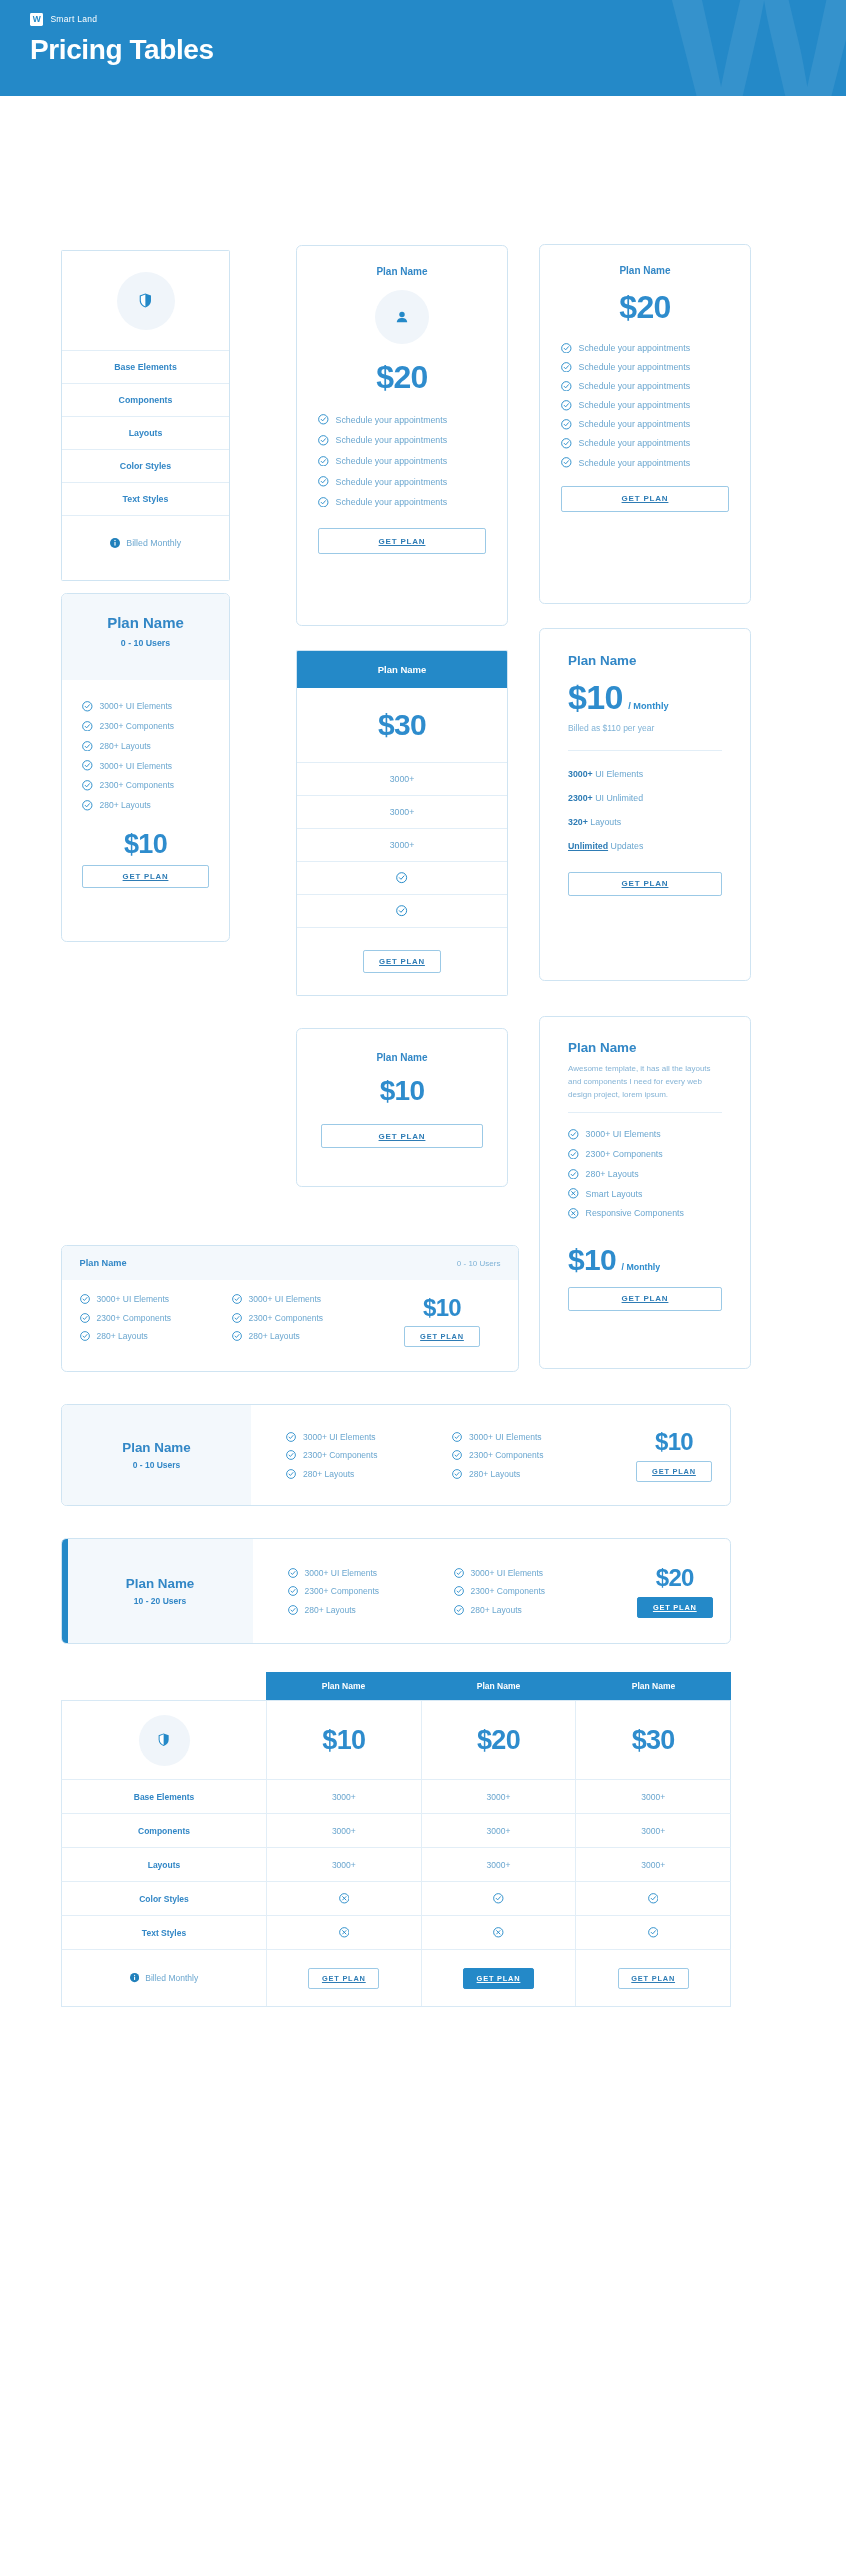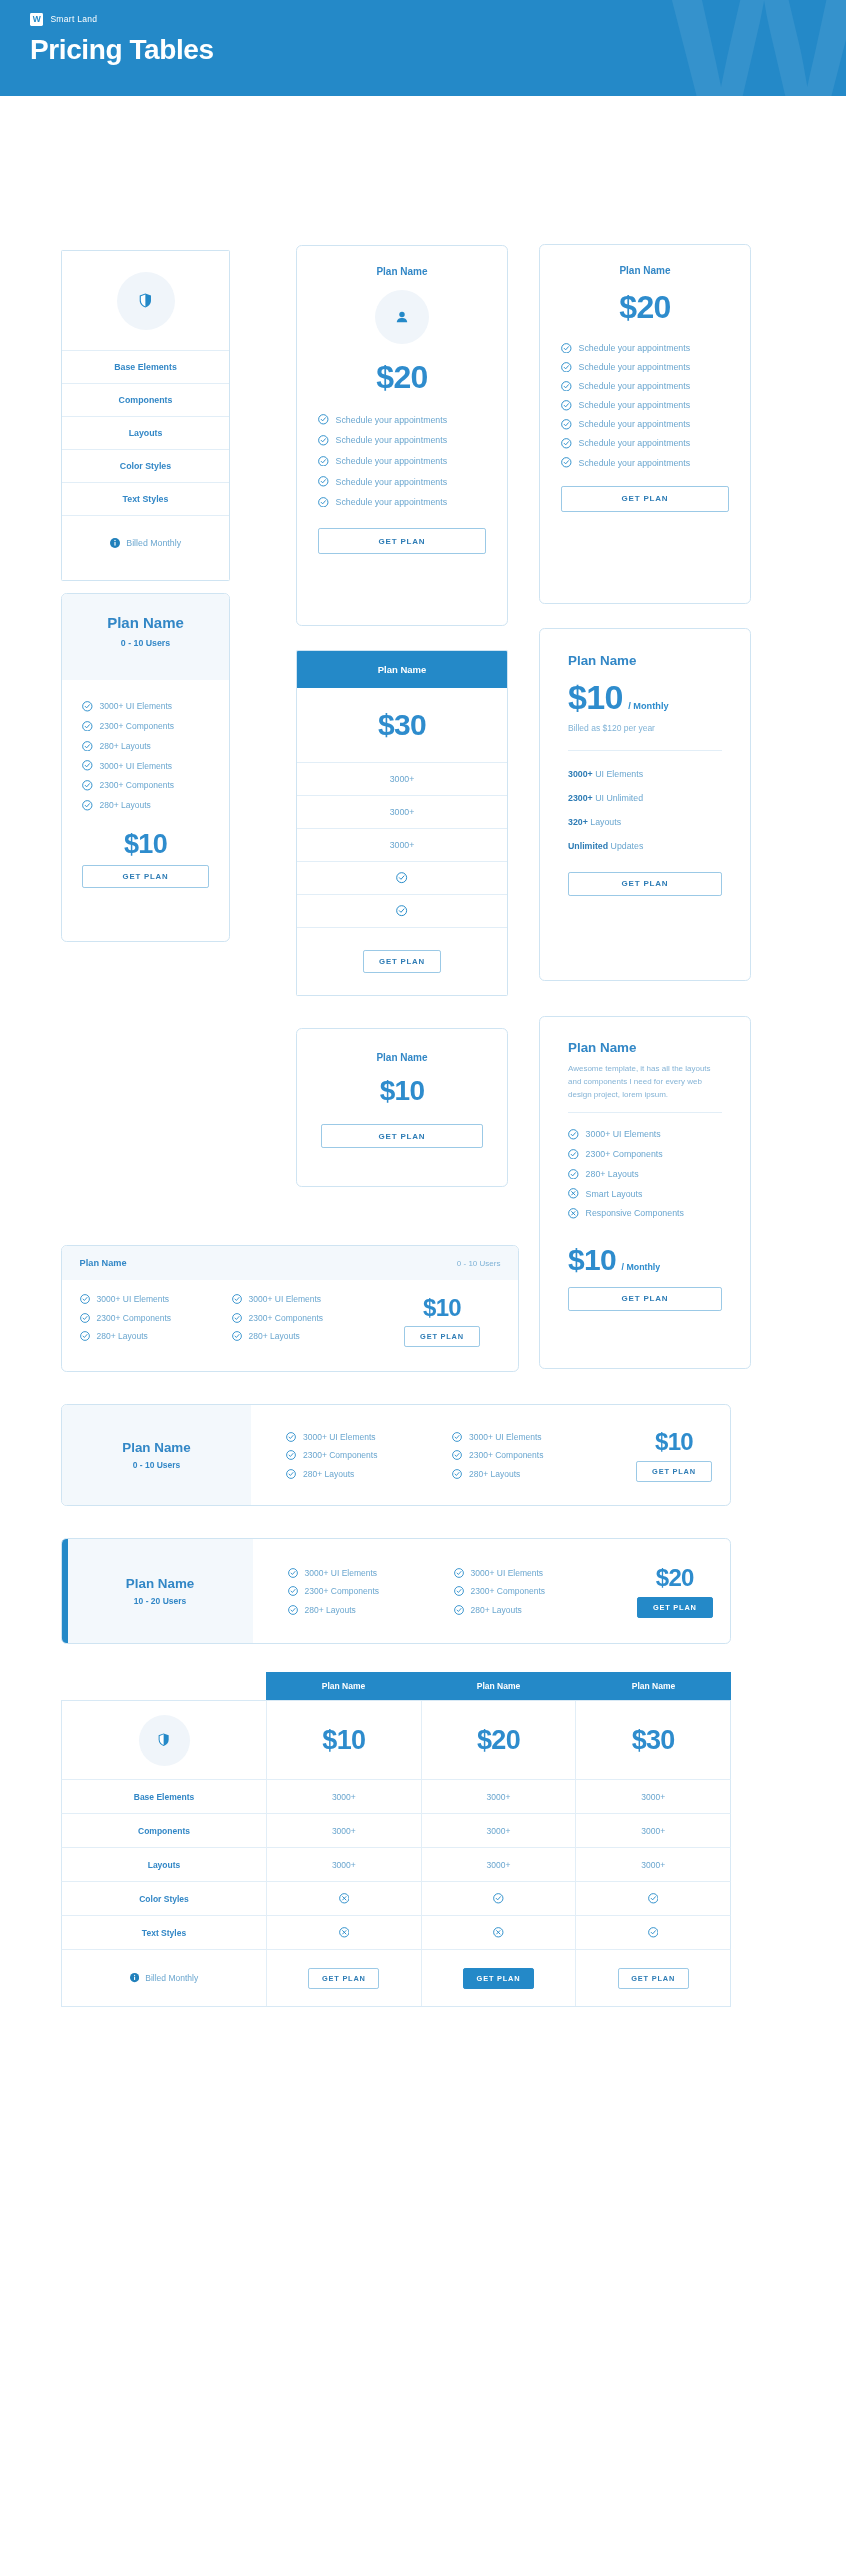--- a/index.html
+++ b/index.html
@@ -87,20 +87,21 @@
     display: flex;
     align-items: center;
     justify-content: center;
     border: 0.7px solid #9bc9e6;
     border-radius: 2.1px;
     color: #2e7cb5;
     font-weight: bold;
     letter-spacing: 0.8px;
     background: #fff;
     cursor: pointer;
+    text-decoration: underline;
   }
   .btn-solid {
     background: #2489c8;
     border-color: #2489c8;
     color: #ffffff;
   }
   .circle-icon {
     border-radius: 50%;
     background: #f0f5fa;
     display: flex;
@@ -346,34 +347,34 @@
       <div class="btn" style="width:78px;height:22.6px;font-size:7.8px;">GET PLAN</div>
     </div>
   </div>
 
   <div class="card abs" style="left:539px; top:532px; width:212px; height:353px; padding:24px 28px;">
     <div style="font-size:13.4px;font-weight:bold;color:#3287c6;">Plan Name</div>
     <div style="display:flex;align-items:baseline;gap:5.6px;margin-top:10px;">
       <span class="price" style="font-size:34px;">$10</span>
       <span style="font-size:9.2px;font-weight:bold;color:#2e8ccd;">/ Monthly</span>
     </div>
-    <div style="font-size:8.5px;color:#7fb2d6;margin-top:5.6px;">Billed as $120 per year</div>
+    <div style="font-size:8.5px;color:#7fb2d6;margin-top:5.6px;">Billed as $110 per year</div>
     <hr class="sep" style="margin:17px 0 0;">
     <div class="feat-list" style="margin-top:18.3px;gap:14px;">
       <div style="font-size:8.8px;color:#6aa6cf;">
         <b style="color:#2e7cb5;">3000+</b>
         <span>UI Elements</span></div>
       <div style="font-size:8.8px;color:#6aa6cf;">
         <b style="color:#2e7cb5;">2300+</b>
         <span>UI Unlimited</span></div>
       <div style="font-size:8.8px;color:#6aa6cf;">
         <b style="color:#2e7cb5;">320+</b>
         <span>Layouts</span></div>
       <div style="font-size:8.8px;color:#6aa6cf;">
-        <b style="color:#2e7cb5;">Unlimited</b>
+        <b style="color:#2e7cb5;text-decoration:underline;">Unlimited</b>
         <span>Updates</span></div>
     </div>
     <div class="btn" style="margin-top:21px;height:24px;font-size:8px;">GET PLAN</div>
   </div>
 
   <div class="card abs" style="left:296px; top:932px; width:212px; height:159px; padding:22.6px 24px;">
     <div class="ctitle" style="font-size:10px;">Plan Name</div>
     <div class="price" style="font-size:28px;text-align:center;margin-top:12.7px;">$10</div>
     <div class="btn" style="margin-top:17px;height:24px;font-size:8px;">GET PLAN</div>
   </div>

